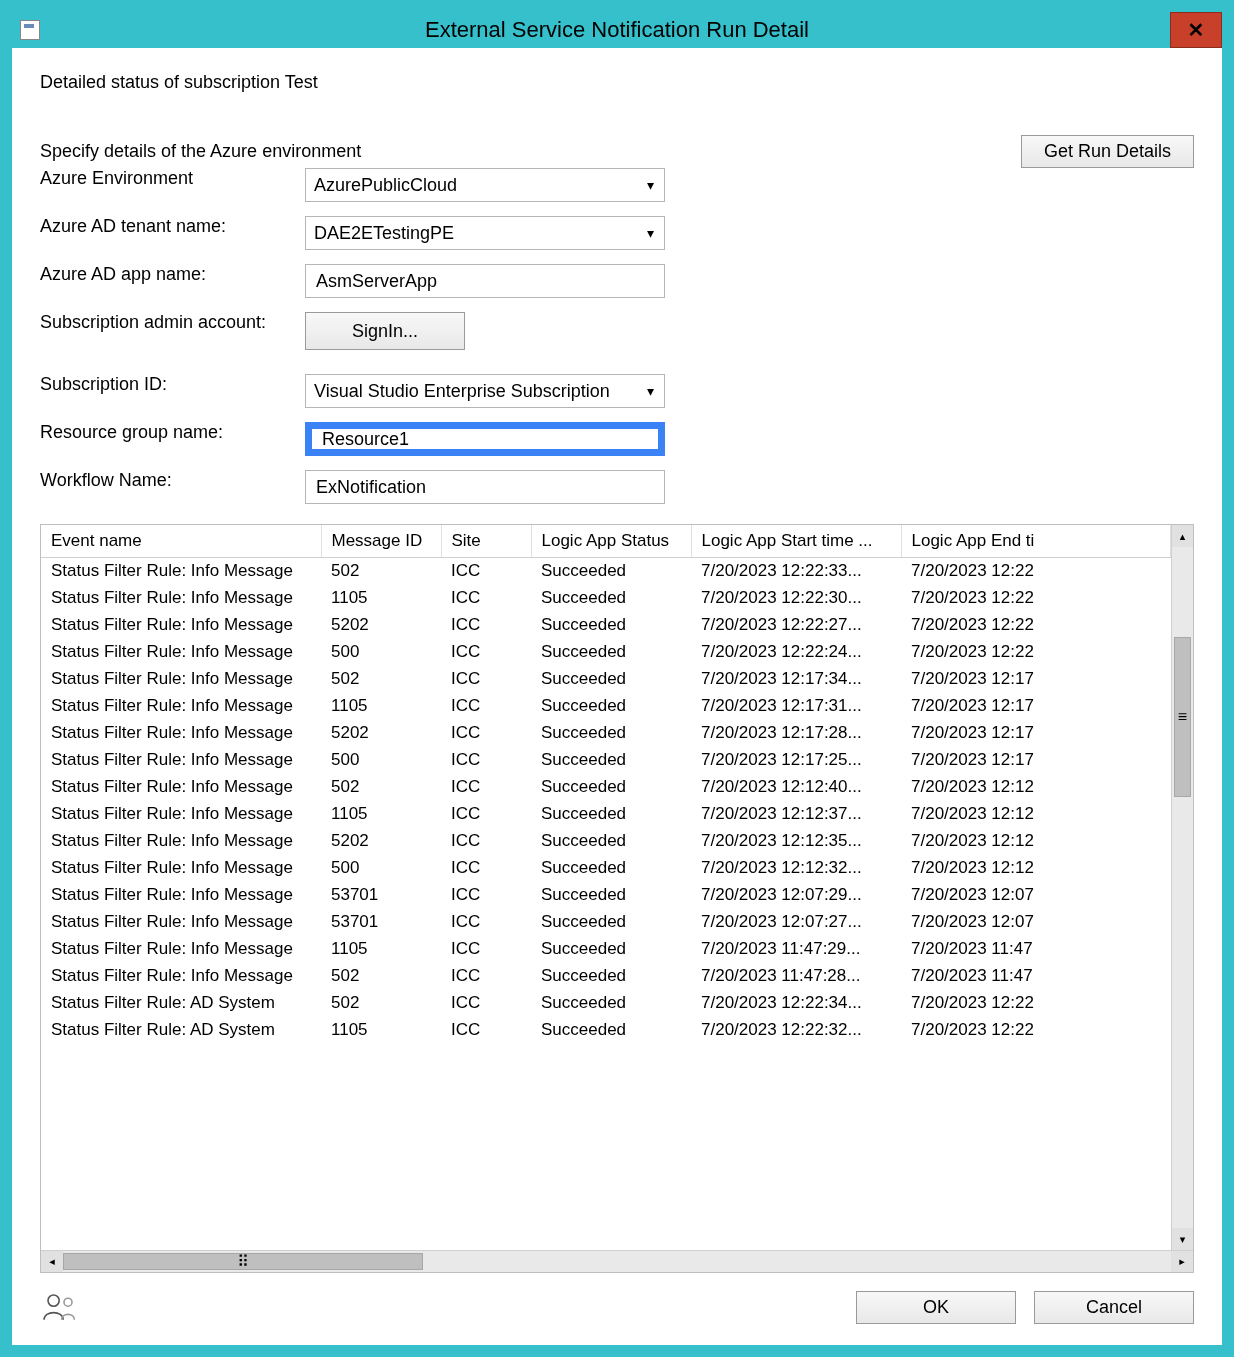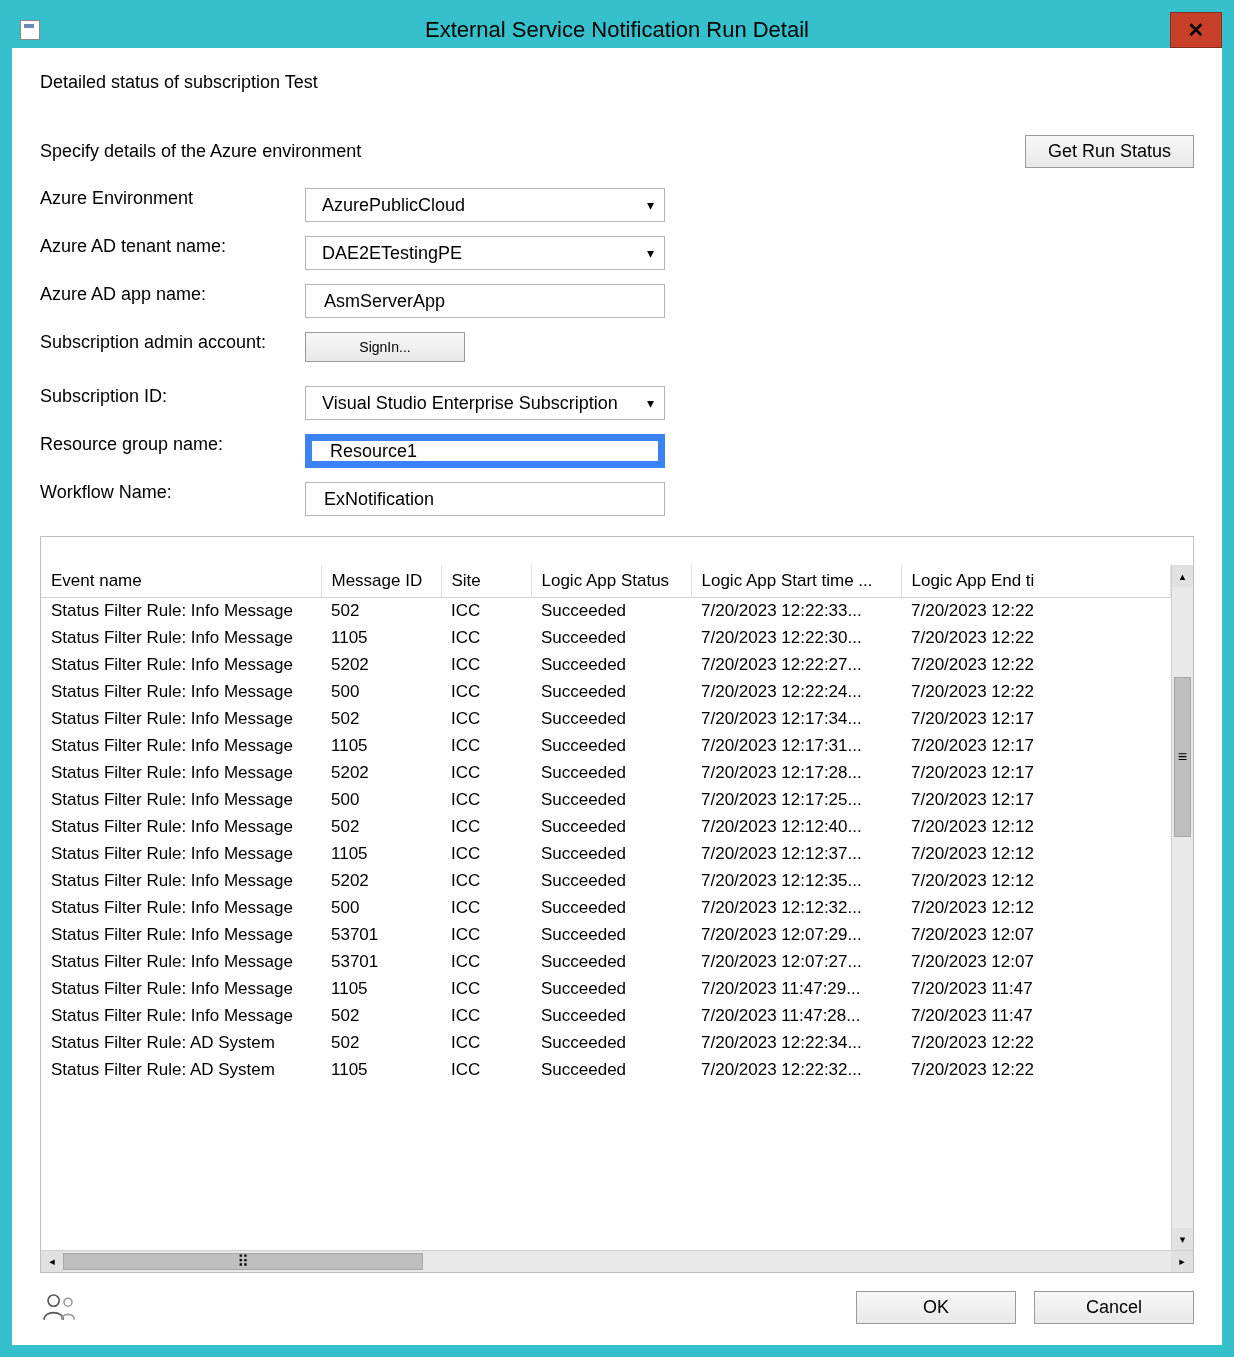--- a/index.html
+++ b/index.html
@@ -69,21 +69,20 @@
   }
   .header-text {
     font-size: 18px;
     color: #000000;
     margin-bottom: 42px;
   }
   .header-row {
     display: flex;
     align-items: center;
     justify-content: space-between;
-    margin-bottom: 20px;
   }
   .instruction {
     font-size: 18px;
   }
   .btn {
     background: linear-gradient(#f8f8f8, #e8e8e8);
     border: 1px solid #9a9a9a;
     padding: 5px 22px;
     font-size: 18px;
     cursor: pointer;
@@ -96,21 +95,21 @@
   .form-label {
     width: 265px;
     font-size: 18px;
   }
   .combo, .txtbox {
     width: 360px;
     height: 34px;
     border: 1px solid #b5b5b5;
     background: #fff;
     font-size: 18px;
-    padding: 0 16px;
+    padding: 0 8px;
     display: flex;
     align-items: center;
     position: relative;
   }
   .combo {
     cursor: pointer;
   }
   .combo-chevron {
     position: absolute;
     right: 10px;
@@ -128,41 +127,40 @@
   .active-border {
     border: 7px solid #3b82f6;
   }
   .signin-info {
     font-size: 18px;
     margin: 12px 0 18px 0;
     line-height: 1.35;
   }
   .signin-btn {
     width: 160px;
-    height: 30px;
+    height: 38px;
     background: linear-gradient(#f8f8f8,#e8e8e8);
     border: 1px solid #9a9a9a;
-    font-size: 14px;
+    font-size: 18px;
     cursor: pointer;
   }
   
   .table-wrap {
     border: 1px solid #bfbfbf;
     flex: 1;
     min-height: 0;
     display: flex;
     flex-direction: column;
     margin-top: 6px;
   }
   .table-scroll {
     flex: 1;
     overflow: hidden;
     position: relative;
     display: flex;
-    margin-top: 28px;
   }
   .grid {
     border-collapse: collapse;
     font-size: 17px;
     table-layout: fixed;
     width: 100%;
   }
   .grid th, .grid td {
     text-align: left;
     padding: 3px 10px;
@@ -262,21 +260,21 @@
       <span>✕</span>
     </div>
   </div>
 
   <div class="client-area">
 
     <div class="header-text">Detailed status of subscription Test</div>
 
     <div class="header-row">
       <div class="instruction">Specify details of the Azure environment</div>
-      <button class="btn">Get Run Status</button>
+      <button class="btn">Get Run Details</button>
     </div>
 
     <div class="form-row">
       <div class="form-label">Azure Environment</div>
       <div class="combo">
         <span>AzurePublicCloud</span>
         <span class="combo-chevron">▾</span>
       </div>
     </div>
 

